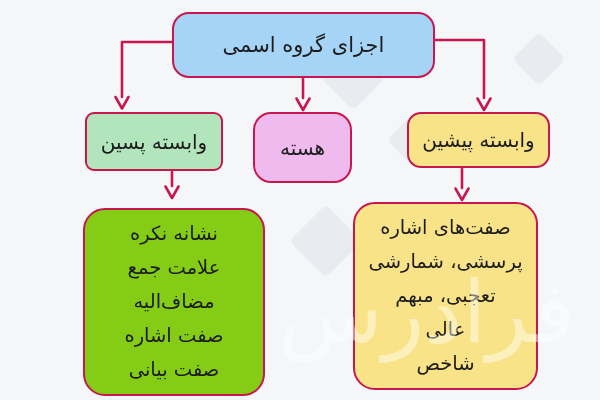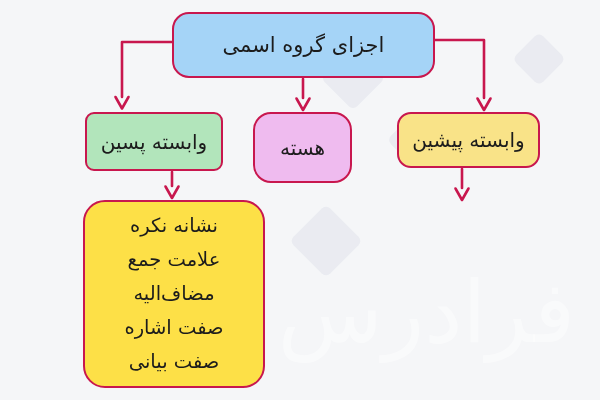--- a/index.html
+++ b/index.html
@@ -73,33 +73,33 @@
     border-radius: 9px;
     font-size: 20px;
   }
   .node-head {
     left: 253px; top: 112px; width: 99px; height: 71px;
     background: #efbbef;
     border-radius: 18px;
     font-size: 20px;
   }
   .node-preposed {
-    left: 397px; top: 112px; width: 143px; height: 56px;
+    left: 407px; top: 112px; width: 143px; height: 56px;
     background: #f9e388;
     border-radius: 14px;
     font-size: 20px;
   }
   .node-list {
     flex-direction: column;
     justify-content: center;
     font-size: 19.5px;
   }
   .node-postposed-items {
-    left: 83px; top: 200px; width: 182px; height: 188px;
-    background: #fde047;
+    left: 83px; top: 208px; width: 182px; height: 188px;
+    background: #84cc16;
     border-radius: 22px;
   }
   .node-preposed-items {
     left: 353px; top: 202px; width: 185px; height: 188px;
     background: #f9e388;
     border-radius: 22px;
   }
   .list-line {
     line-height: 34px;
     white-space: nowrap;
@@ -151,16 +151,23 @@
   </div>
 
   <div class="node node-list node-postposed-items">
     <div class="list-line">نشانه نکره</div>
     <div class="list-line">علامت جمع</div>
     <div class="list-line">مضاف‌الیه</div>
     <div class="list-line">صفت اشاره</div>
     <div class="list-line">صفت بیانی</div>
   </div>
 
+  <div class="node node-list node-preposed-items">
+    <div class="list-line">صفت‌های اشاره</div>
+    <div class="list-line">پرسشی، شمارشی</div>
+    <div class="list-line">تعجبی، مبهم</div>
+    <div class="list-line">عالی</div>
+    <div class="list-line">شاخص</div>
+  </div>
 
   <div class="watermark-text">فرادرس</div>
 
 </div>
 
 </body></html>

